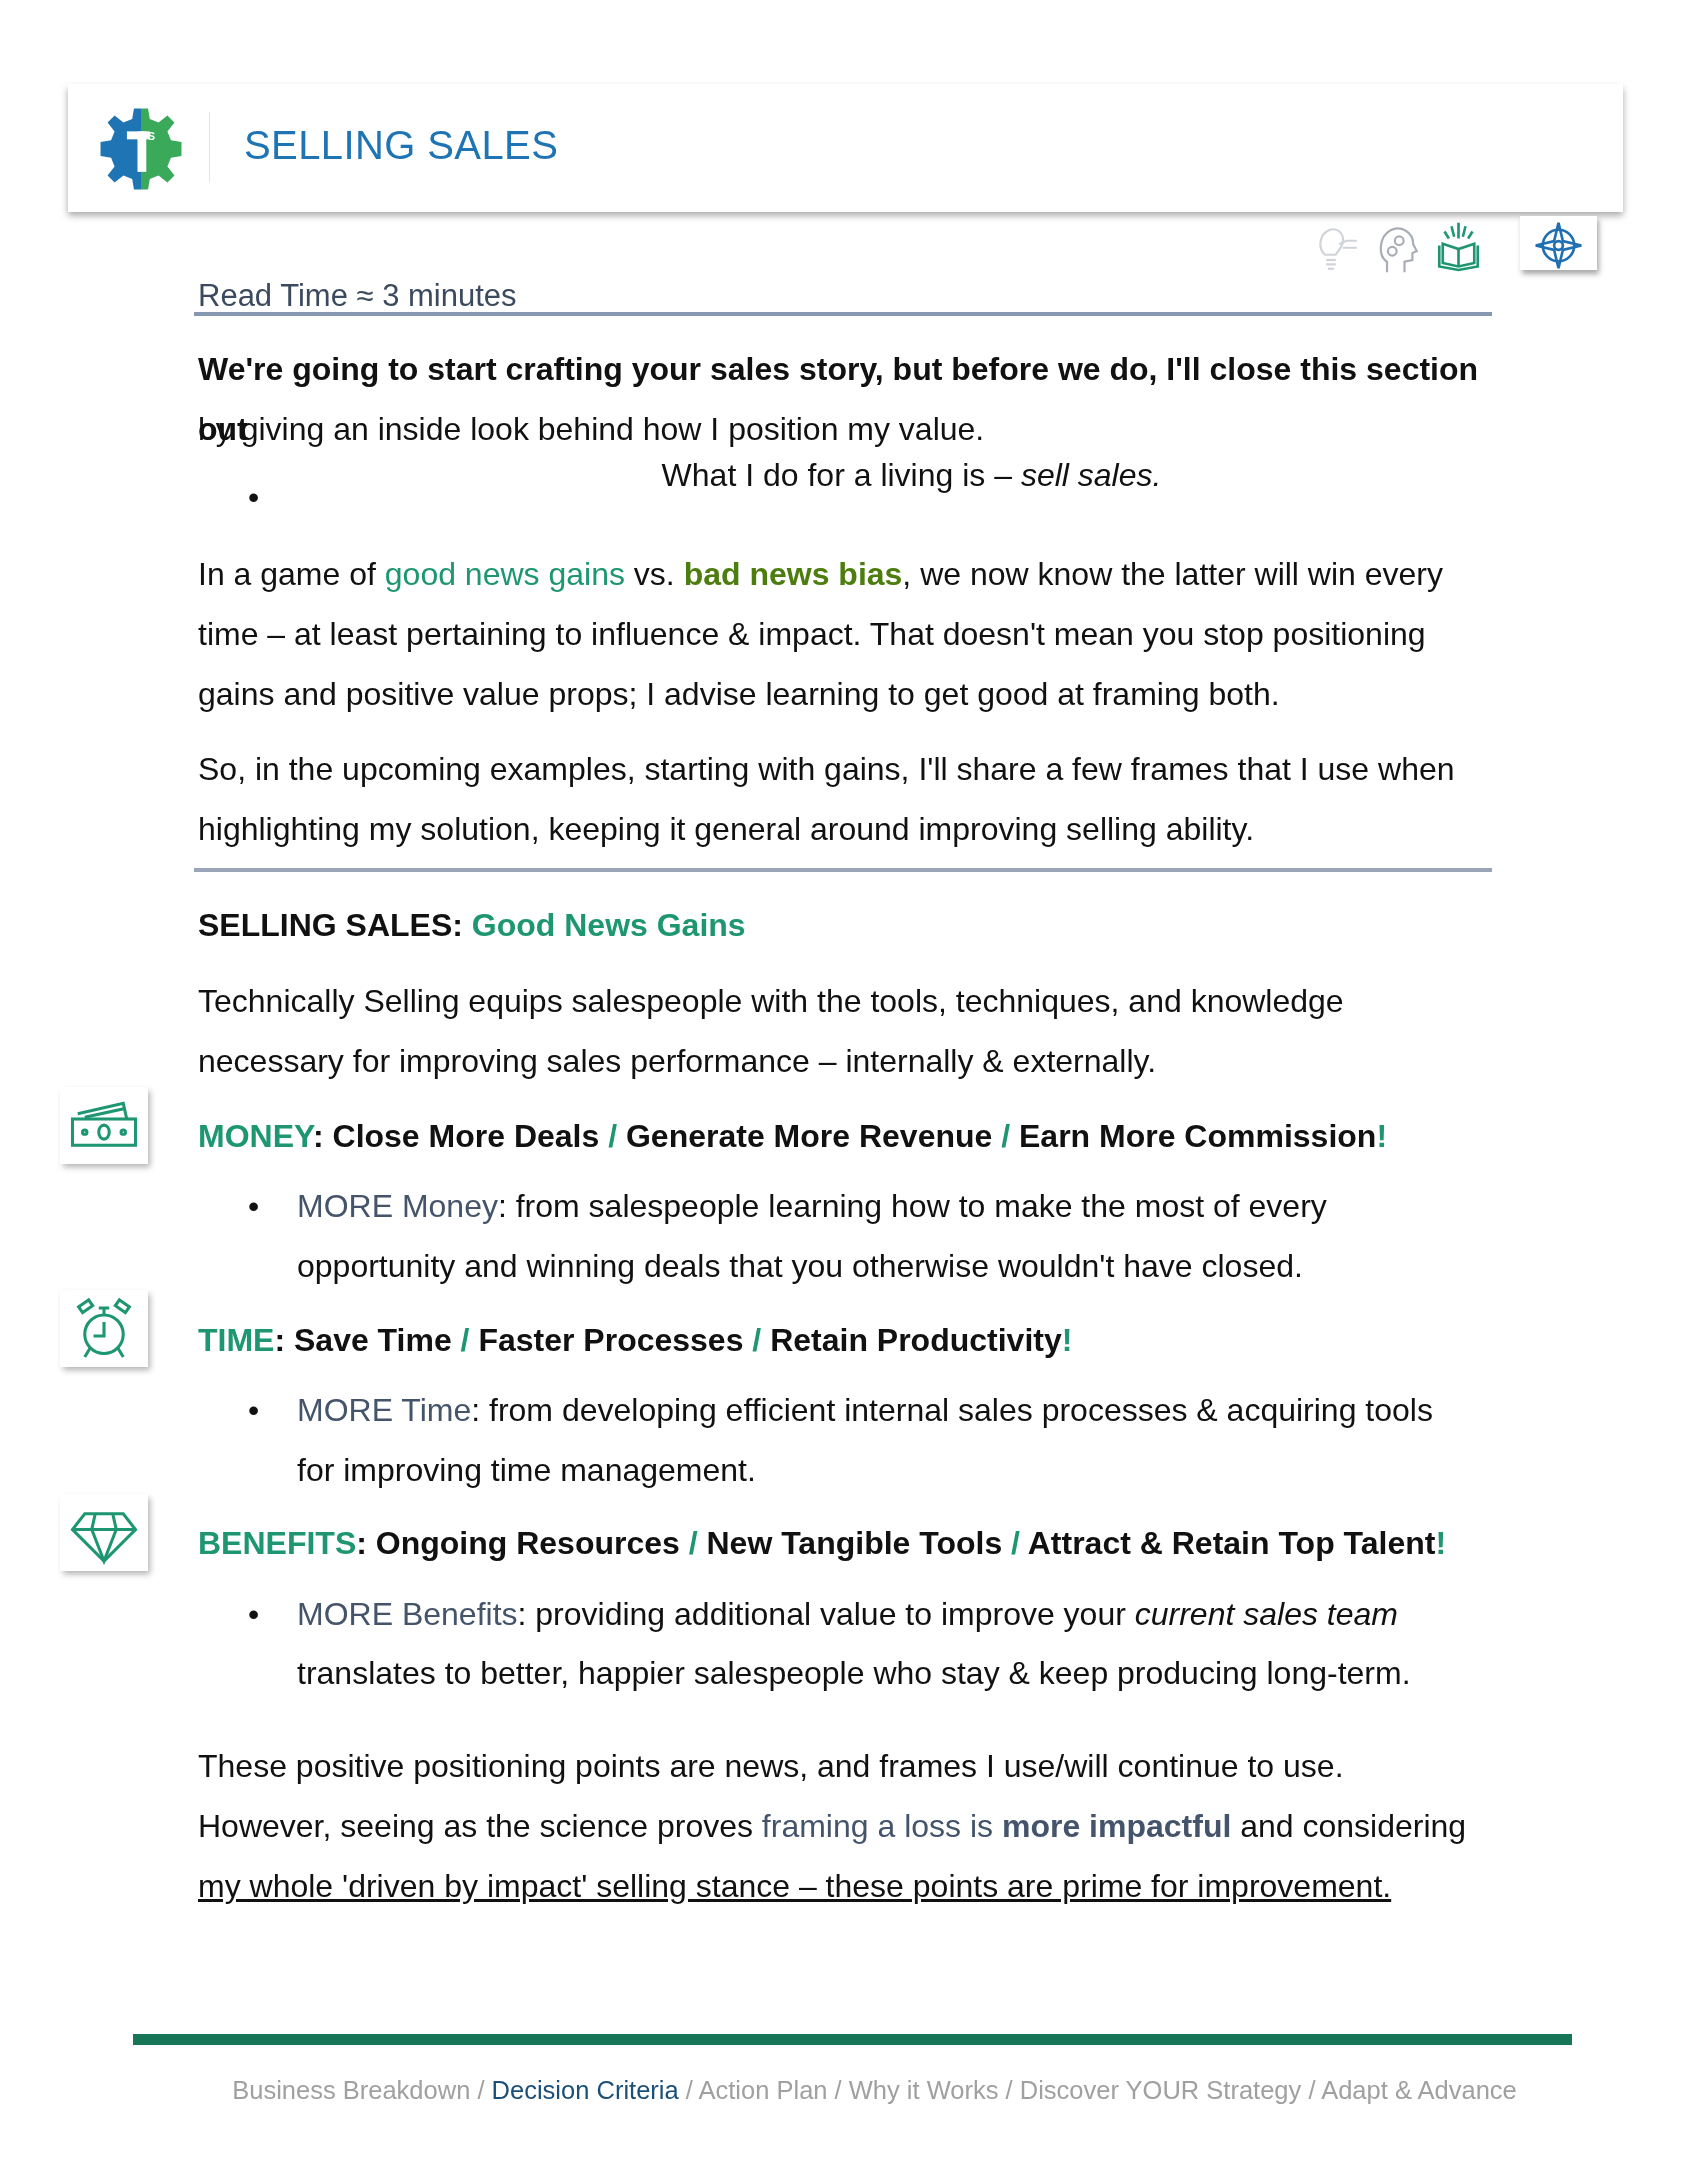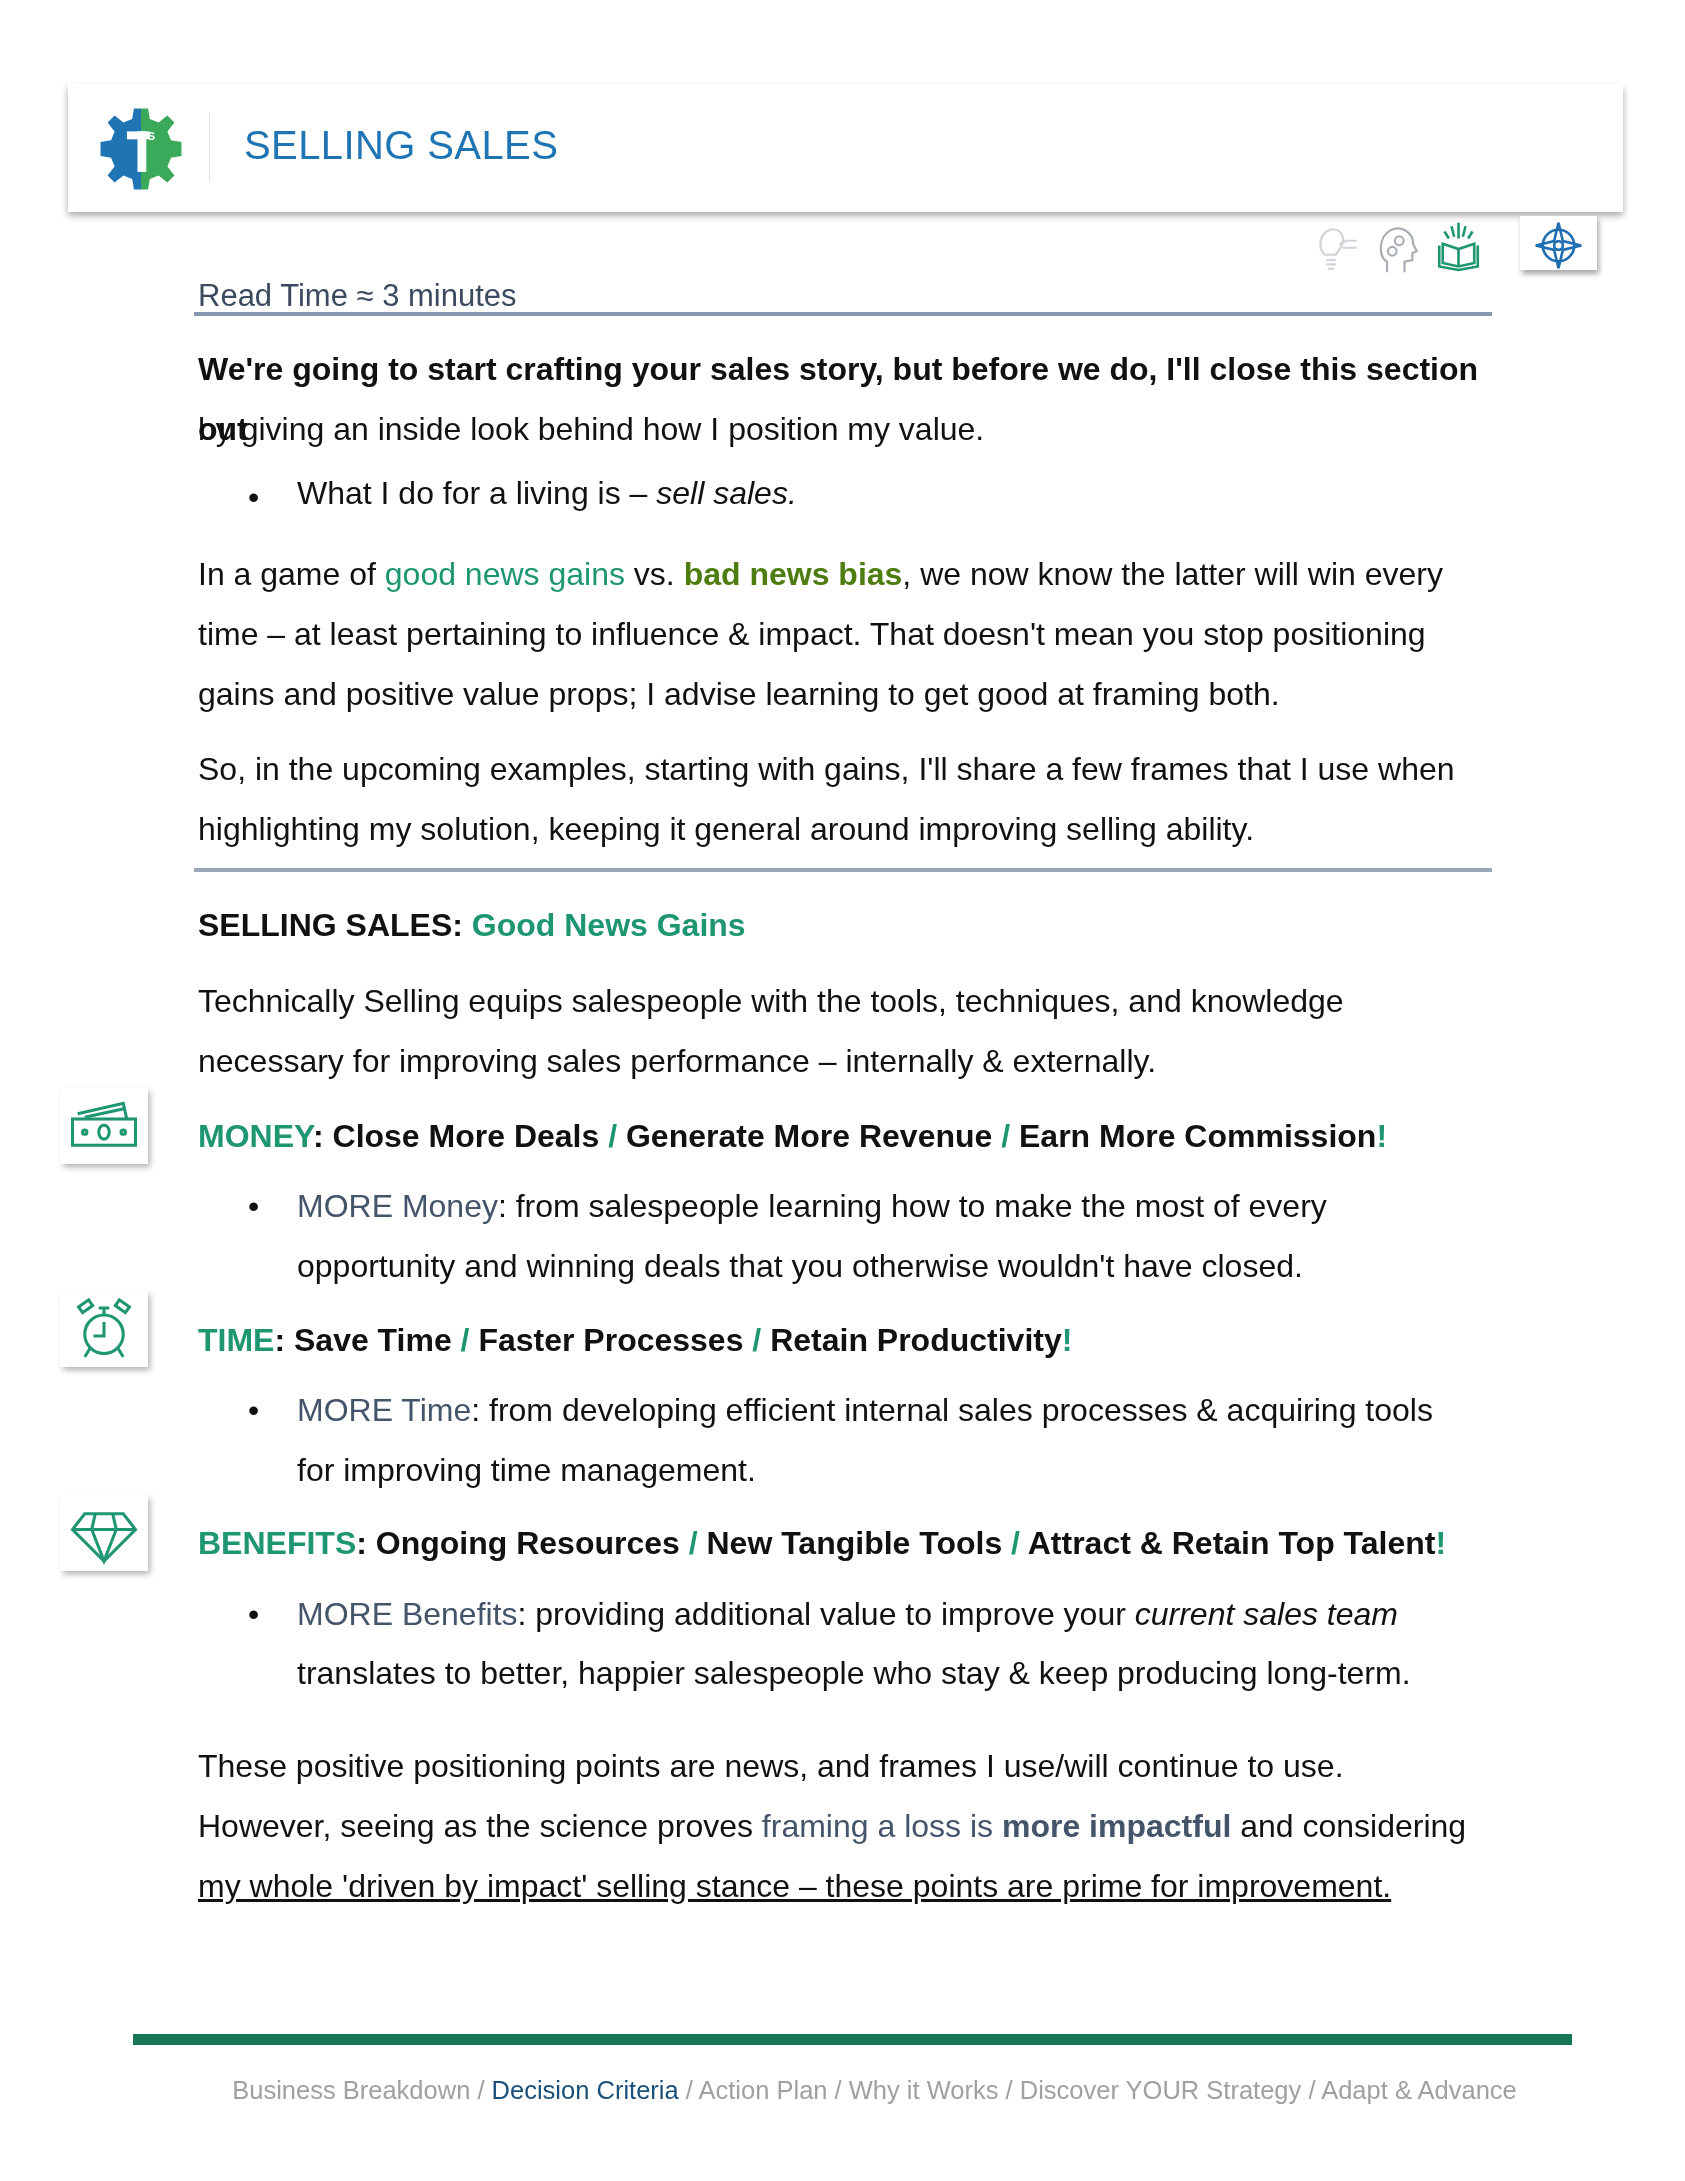--- a/index.html
+++ b/index.html
@@ -93,21 +93,21 @@
   </g>
 </svg>
 
 <div class="read-time">Read Time ≈ 3 minutes</div>
 <div class="divider" style="top:312px;"></div>
 
 <div class="p" style="top:339px;font-weight:bold;">We're going to start crafting your sales story, but before we do, I'll close this section out</div>
 <div class="p" style="top:399px;">by giving an inside look behind how I position my value.</div>
 
 <div class="bullet-line" style="top:467px;">•</div>
-<div class="bullet-text" style="top:463px;"><span>What I do for a living is – </span><span class="i">sell sales.</span></div>
+<div class="bullet-text" style="top:445px;text-align:center;"><span>What I do for a living is – </span><span class="i">sell sales.</span></div>
 
 <div class="p" style="top:544px;"><span>In a game of </span><span class="green">good news gains</span><span> vs. </span><span class="orange">bad news bias</span><span>, we now know the latter will win every</span></div>
 <div class="p" style="top:604px;">time – at least pertaining to influence &amp; impact. That doesn't mean you stop positioning</div>
 <div class="p" style="top:664px;">gains and positive value props; I advise learning to get good at framing both.</div>
 
 <div class="p" style="top:739px;">So, in the upcoming examples, starting with gains, I'll share a few frames that I use when</div>
 <div class="p" style="top:799px;">highlighting my solution, keeping it general around improving selling ability.</div>
 
 <div class="divider" style="top:868px;background:#9aa6b8;"></div>
 

